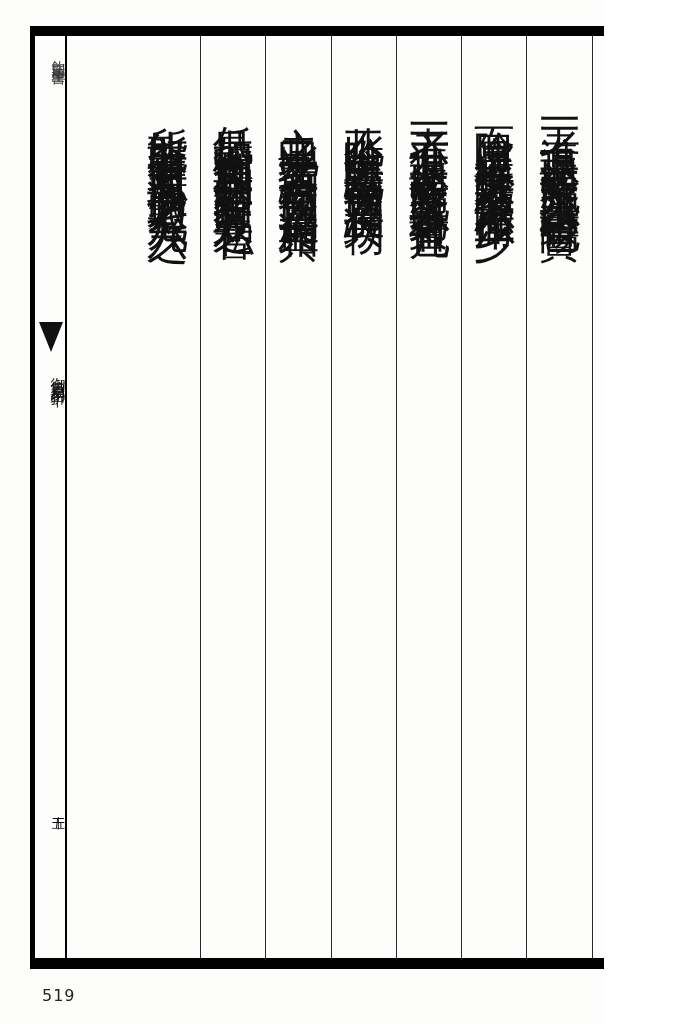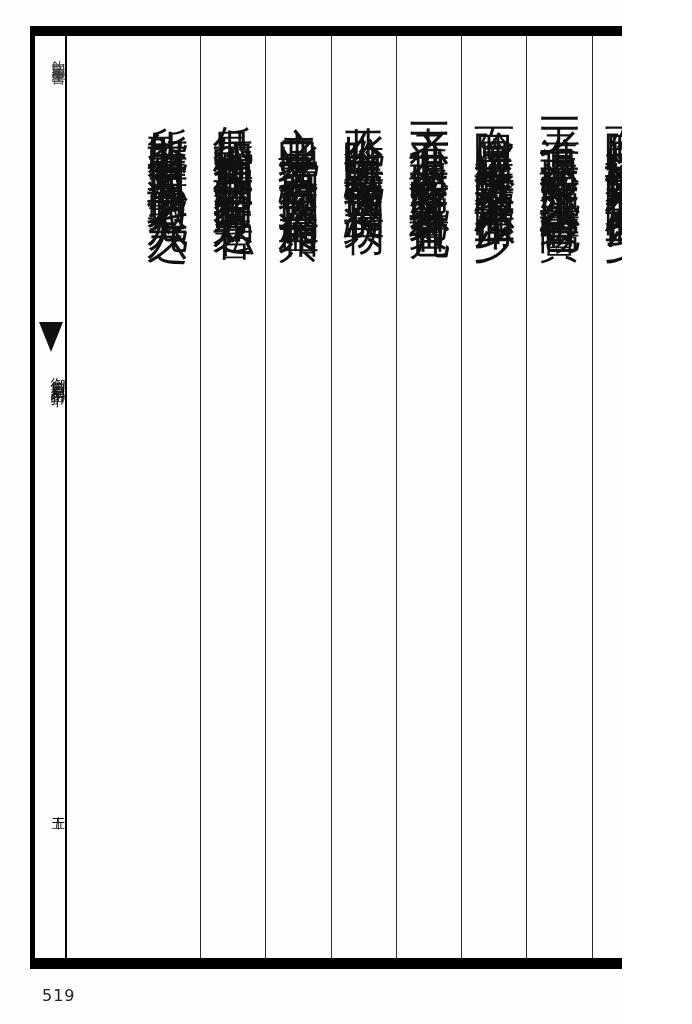--- a/index.html
+++ b/index.html
@@ -7,21 +7,20 @@
     padding: 0;
     background: #ffffff;
   }
   #page {
     position: relative;
     width: 604px;
     height: 1024px;
     background: #fdfdfb;
     overflow: hidden;
     font-family: "DejaVu Serif", serif;
-    padding-left: 18px;
   }
 
   
   .frame-top {
     position: absolute;
     left: 30px;
     top: 26px;
     width: 634px;
     height: 10px;
     background: #000;

